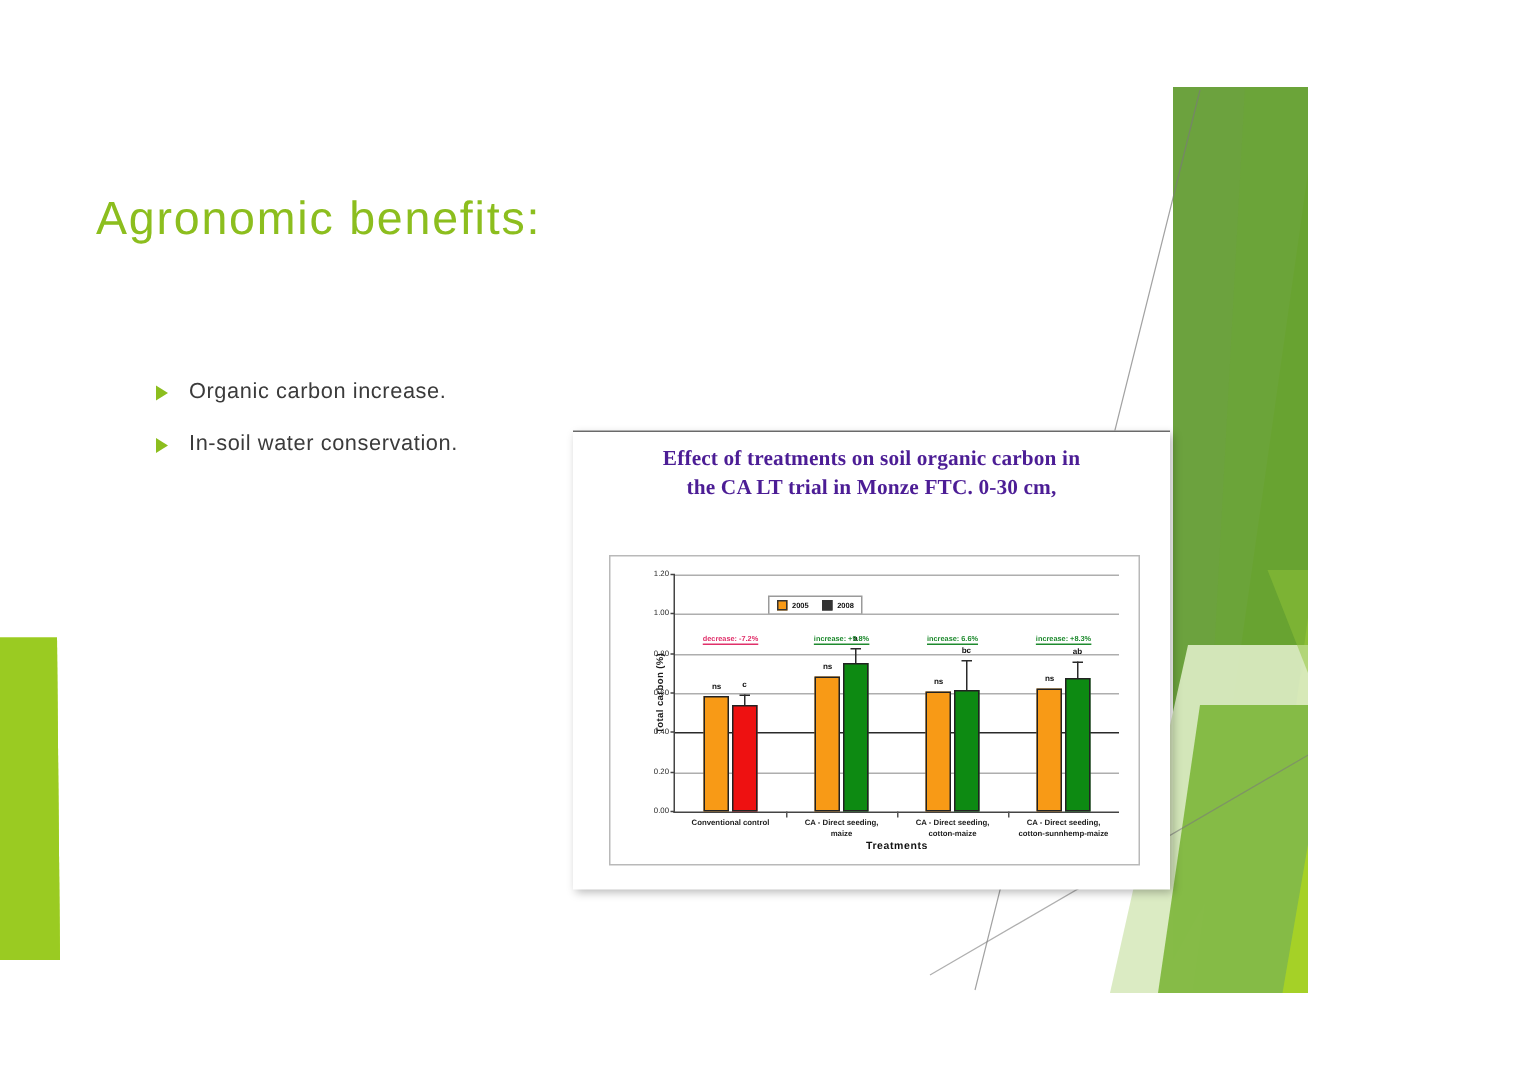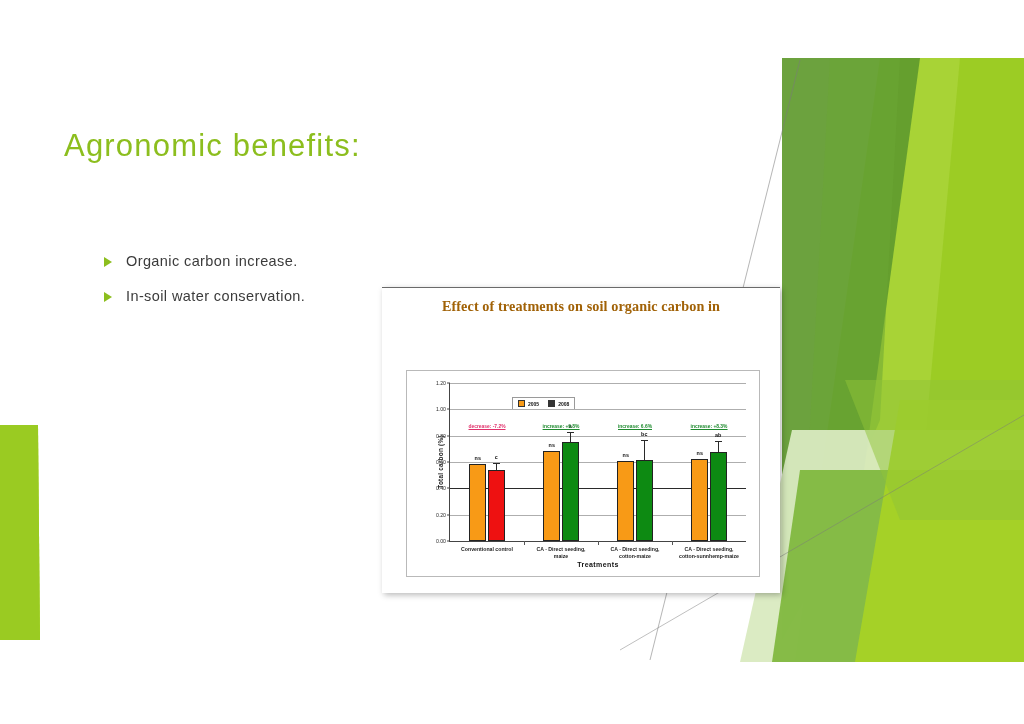--- a/index.html
+++ b/index.html
@@ -5,21 +5,21 @@
   html, body {
     margin: 0;
     padding: 0;
     background: #ffffff;
   }
   body {
     font-family: "Liberation Sans", sans-serif;
   }
   .slide {
     position: relative;
-    width: 1024px;
+    width: 872px;
     height: 724px;
     background: #ffffff;
     overflow: hidden;
   }
 
   
   .deco {
     position: absolute;
     top: 0; left: 0;
     width: 1024px; height: 724px;
@@ -100,21 +100,21 @@
     left: 382px;
     top: 287px;
     width: 398px;
     height: 305px;
     background: #ffffff;
     box-shadow: 2px 2px 6px rgba(0,0,0,0.28);
     border-top: 1px solid #6a6a6a;
   }
   .chart-title {
     text-align: center;
-    color: #a16207;
+    color: #4c1d95;
     font-family: "Liberation Serif", serif;
     font-weight: bold;
     font-size: 14.2px;
     line-height: 1.32;
     padding: 9px 14px 0 14px;
     letter-spacing: 0.1px;
   }
   .chart-box {
     position: absolute;
     left: 24px;
@@ -305,20 +305,21 @@
       <span class="b-text2"> In-soil water conservation.</span>
     </div>
 
 
   </div>
 
   <div class="chart-panel">
 
     <div class="chart-title">
       <div>Effect of treatments on soil organic carbon in</div>
+      <div>the CA LT trial in Monze FTC. 0-30 cm,</div>
     </div>
 
     <div class="chart-box">
       <div class="plot" id="plot">
         <div class="yaxis-label">Total carbon (%)</div>
         <div class="xaxis-label">Treatments</div>
         <div class="legend">
           <div class="leg-item">
             <span class="leg-sw" style="background:#F89A16"></span>
             <span class="leg-txt">2005</span>

